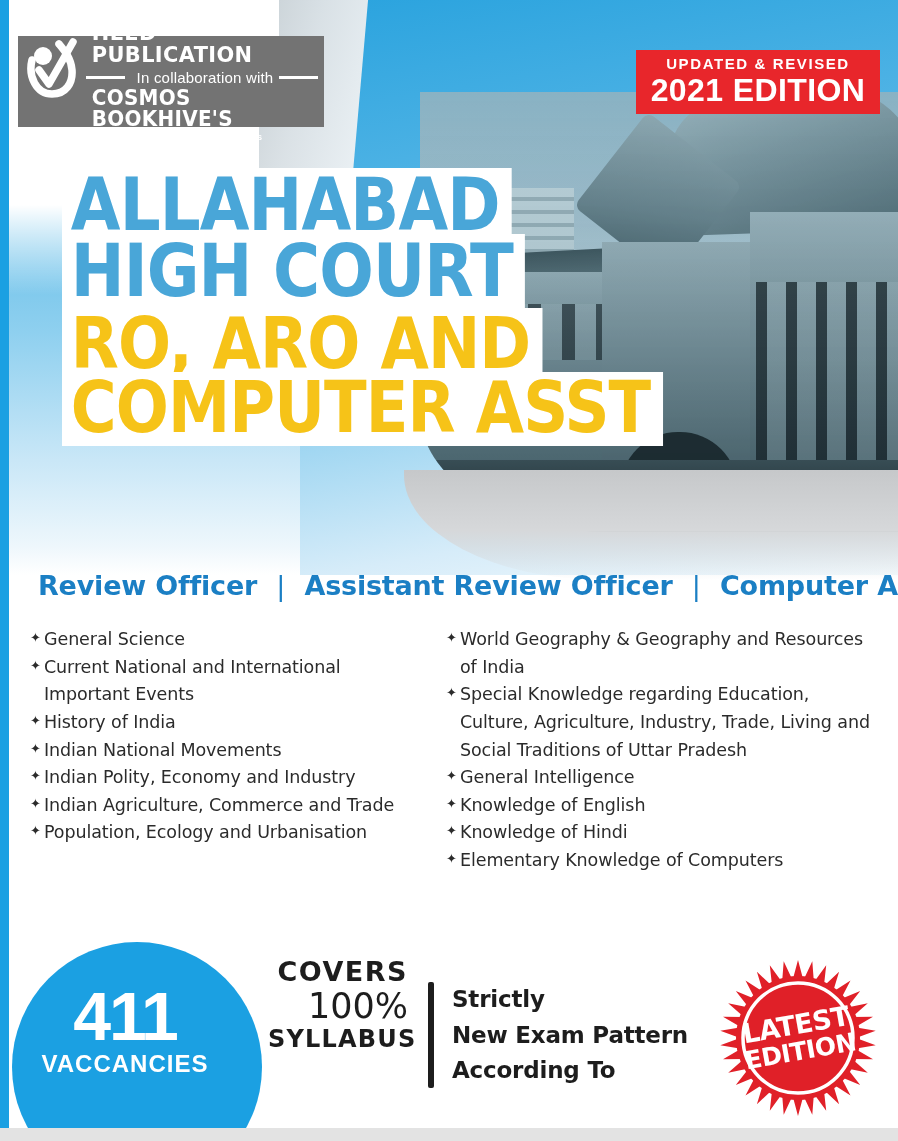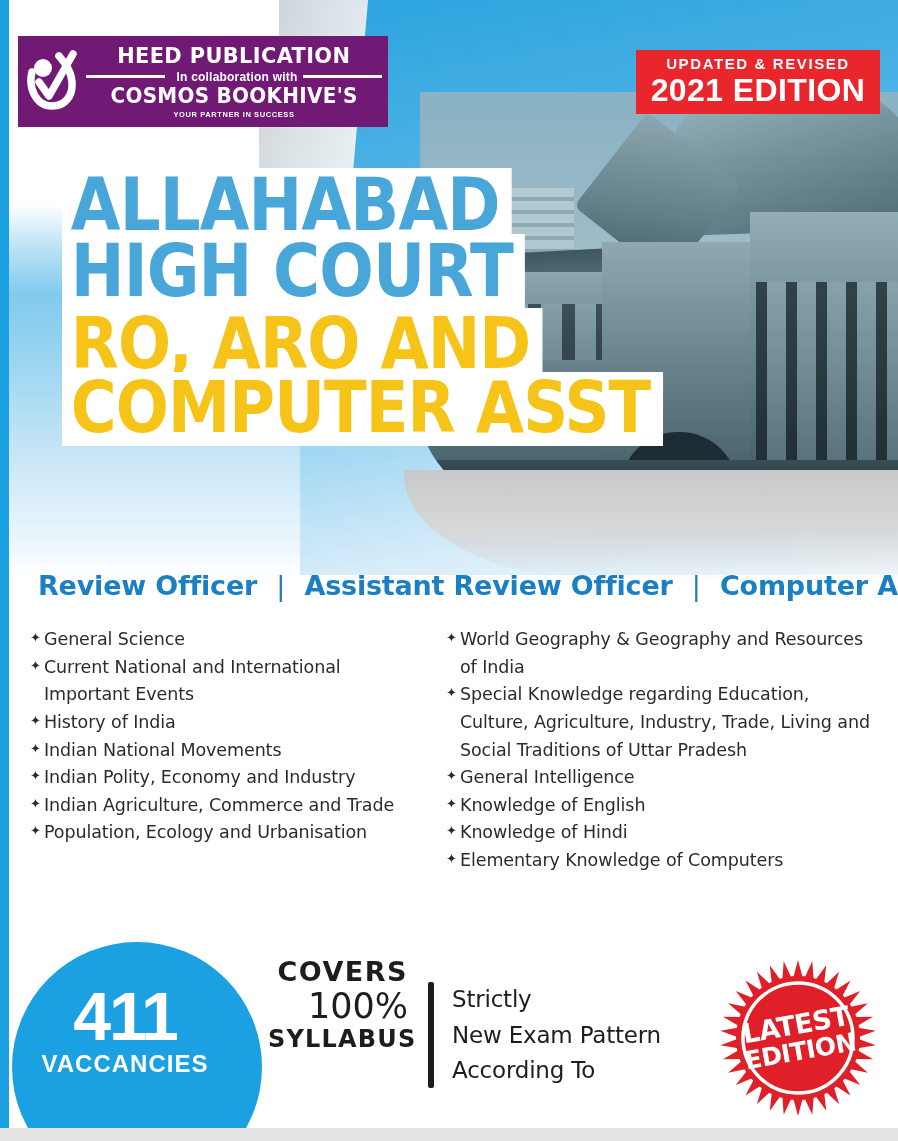--- a/index.html
+++ b/index.html
@@ -143,44 +143,44 @@
 
   .photo-shadow{
     position:absolute;left:404px;top:470px;width:494px;height:110px;
     background:linear-gradient(180deg,#c6c8ca 0%,#d6d8da 55%,rgba(224,226,228,0) 100%);
     border-bottom-left-radius:200px 105px;
     z-index:1;
   }
 
   
   .logo-box{
-    position:absolute;left:18px;top:36px;width:370px;height:91px;
-    background:#701a75;
-    display:flex;align-items:center;
+    position:absolute;left:18px;top:36px;width:306px;height:91px;
+    background:#737373;
+    display:flex;
     z-index:6;
   }
   .logo-mark{
     width:58px;height:68px;margin-left:8px;flex:0 0 auto;
     position:relative;
   }
   .logo-mark svg{display:block;}
   .logo-text{
     flex:1;display:flex;flex-direction:column;align-items:center;
     justify-content:center;color:#fff;padding:0 6px 0 2px;
   }
   .logo-l1{
     font-weight:bold;font-size:22px;letter-spacing:.4px;line-height:1;
     font-family:"DejaVu Sans",sans-serif;
     transform:scaleX(.95);
   }
   .logo-l2{
     display:flex;align-items:center;gap:6px;margin:3px 0 2px;width:100%;
   }
   .logo-l2 .rule{flex:1;height:3px;background:#fff;}
-  .logo-l2 .mid{font-size:12px;font-weight:bold;letter-spacing:.2px;white-space:nowrap;margin-left:6px;}
+  .logo-l2 .mid{font-size:15px;font-weight:normal;letter-spacing:.2px;white-space:nowrap;margin-left:6px;}
   .logo-l3{
     font-weight:bold;font-size:21px;letter-spacing:.3px;line-height:1;
     font-family:"DejaVu Sans",sans-serif;
     transform:scaleX(.95);
   }
   .logo-l4{
     font-size:7.5px;font-weight:bold;letter-spacing:.6px;margin-top:3px;
   }
 
   
@@ -272,21 +272,21 @@
   .cov-l3{font-size:24px;font-weight:bold;letter-spacing:1.2px;line-height:1.15;}
 
   .vdivider{
     position:absolute;left:428px;top:982px;width:6px;height:106px;
     background:#1d1d1d;z-index:5;border-radius:2px;
   }
 
   .strictly{
     position:absolute;left:452px;top:982px;width:250px;z-index:5;
     color:#1d1d1d;font-family:"DejaVu Sans",sans-serif;
-    font-size:23px;font-weight:normal;line-height:1.55;letter-spacing:-.2px;
+    font-size:23px;font-weight:bold;line-height:1.55;letter-spacing:-.2px;
   }
 
   .latest-badge{
     position:absolute;left:718px;top:958px;width:160px;height:160px;z-index:5;
   }
   .latest-badge svg{display:block;}
   .lb-text{
     position:absolute;inset:0;display:flex;flex-direction:column;
     align-items:center;justify-content:center;
     color:#ffffff;font-family:"DejaVu Sans",sans-serif;

